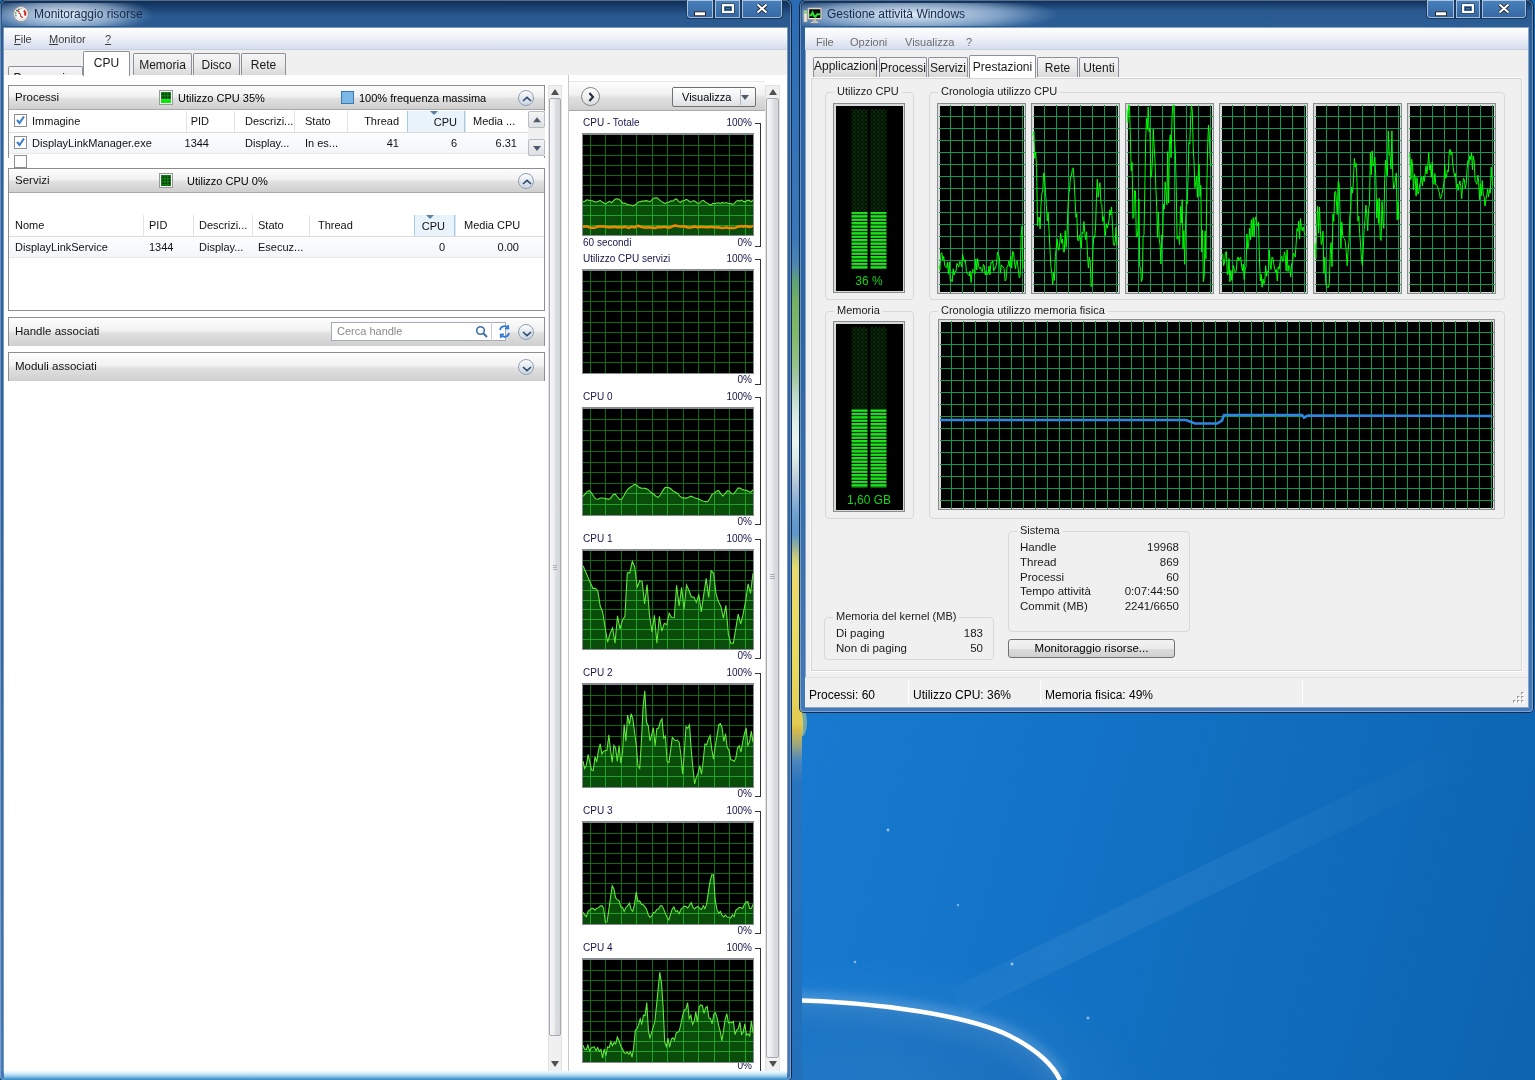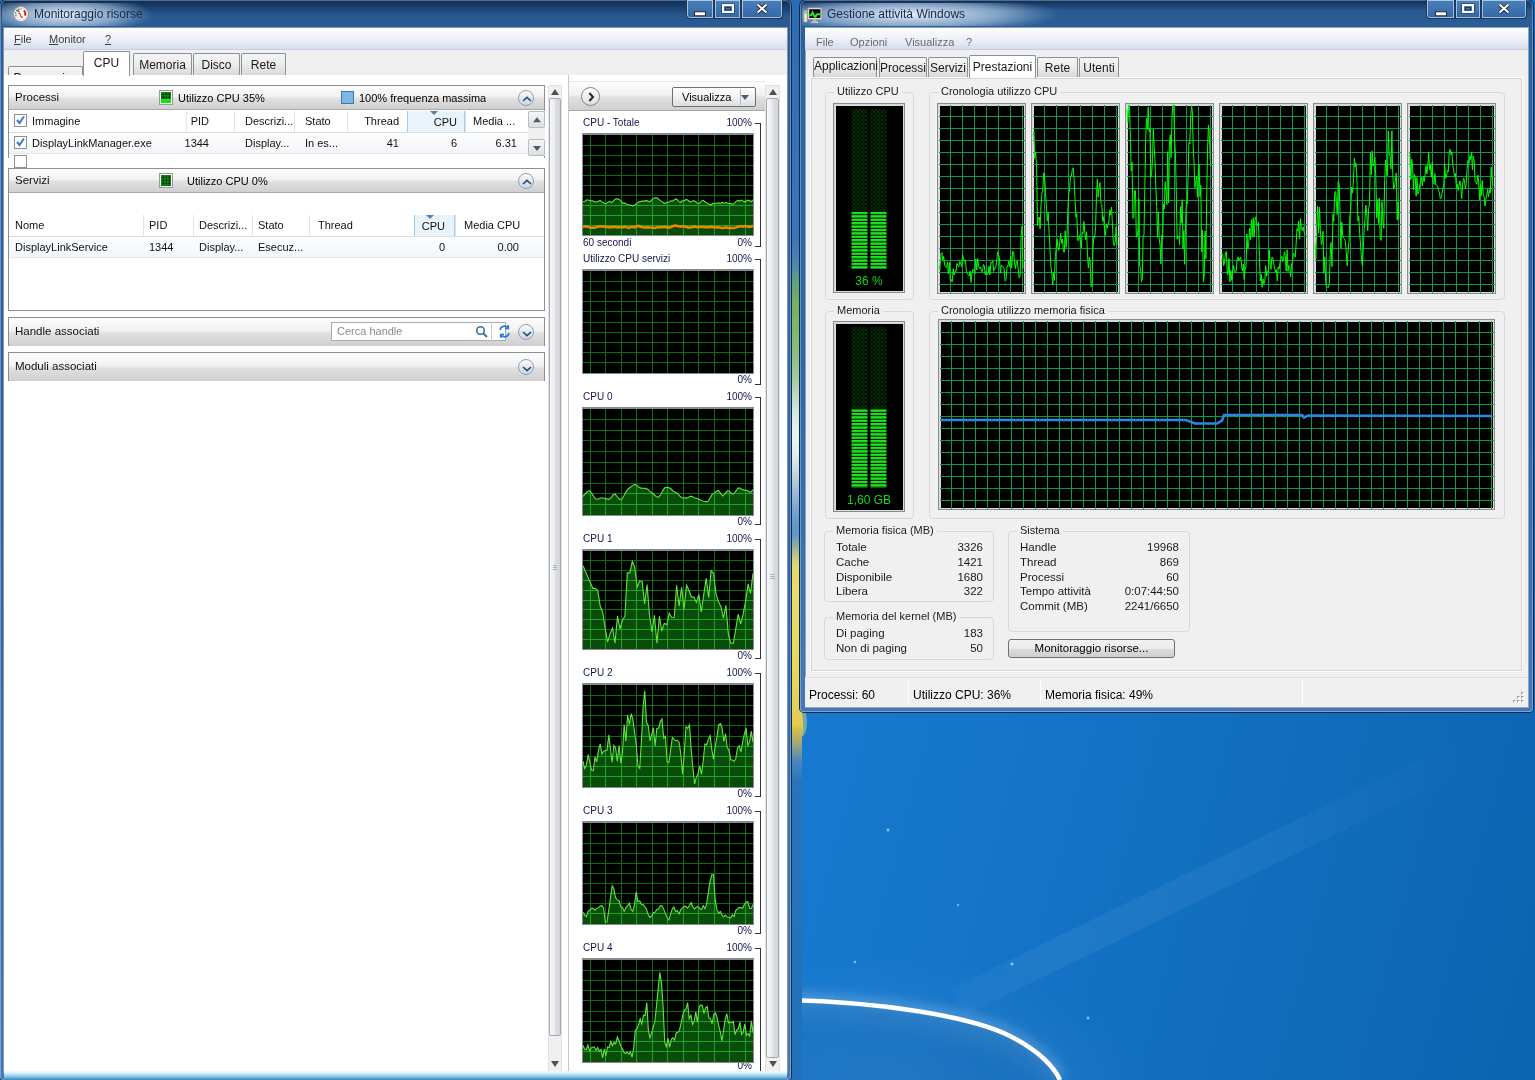--- a/index.html
+++ b/index.html
@@ -534,27 +534,20 @@
     </div>
   <div class="gbox" style="left:129px;top:92px;width:576px;height:208px">
       <span class="glabel">Cronologia utilizzo CPU</span>
     </div>
   <div class="gbox" style="left:25px;top:311px;width:89px;height:208px">
       <span class="glabel">Memoria</span>
     </div>
   <div class="gbox" style="left:129px;top:311px;width:576px;height:208px">
       <span class="glabel">Cronologia utilizzo memoria fisica</span>
     </div>
-  <div class="gbox" style="left:24px;top:531px;width:170px;height:71px">
-      <span class="glabel">Memoria fisica (MB)</span>
-    <div class="grow" style="top:9px">Totale<b>3326</b></div>
-    <div class="grow" style="top:24px">Cache<b>1421</b></div>
-    <div class="grow" style="top:39px">Disponibile<b>1680</b></div>
-    <div class="grow" style="top:53px">Libera<b>322</b></div>
-  </div>
   <div class="gbox" style="left:208px;top:531px;width:182px;height:101px">
       <span class="glabel">Sistema</span>
     <div class="grow" style="top:9px">Handle<b>19968</b></div>
     <div class="grow" style="top:24px">Thread<b>869</b></div>
     <div class="grow" style="top:39px">Processi<b>60</b></div>
     <div class="grow" style="top:53px">Tempo attività<b>0:07:44:50</b></div>
     <div class="grow" style="top:68px">Commit (MB)<b>2241/6650</b></div>
   </div>
   <div class="gbox" style="left:24px;top:617px;width:170px;height:43px">
       <span class="glabel">Memoria del kernel (MB)</span>

